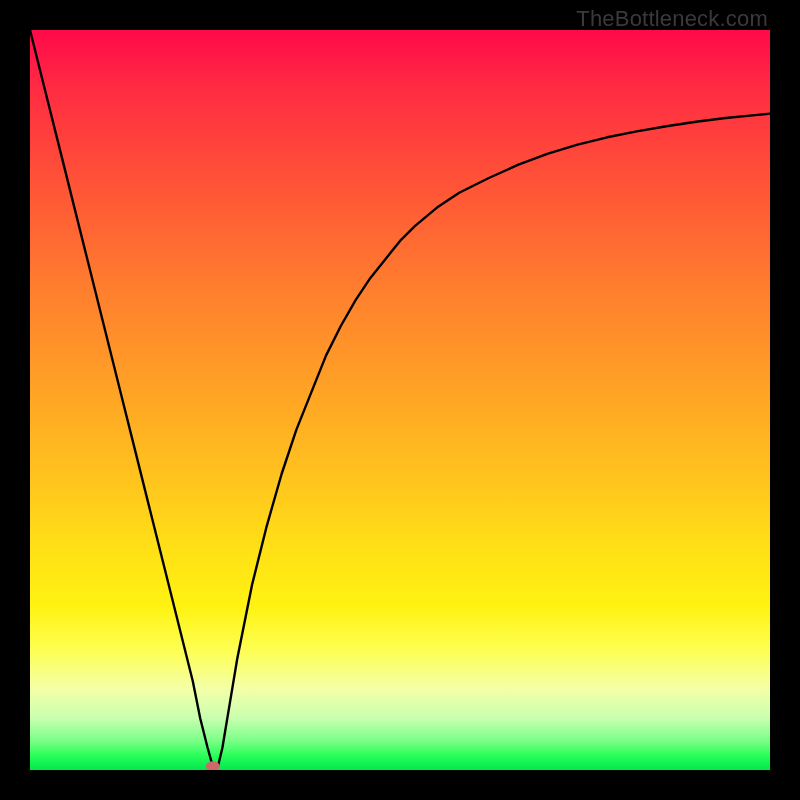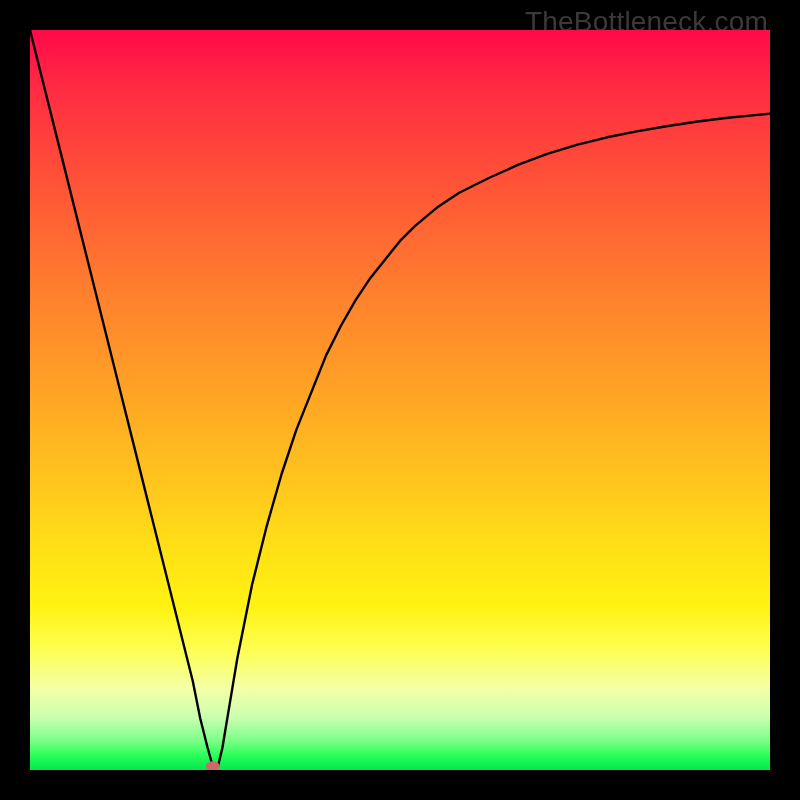--- a/index.html
+++ b/index.html
@@ -55,21 +55,21 @@
     left: 0;
     top: 0;
     width: 100%;
     height: 100%;
   }
   .watermark {
     position: absolute;
     top: 6px;
     right: 32px;
     color: #3a3a3a;
-    font-size: 28px;
+    font-size: 22px;
     font-weight: 500;
     letter-spacing: 0.2px;
   }
 </style>
 </head>
 <body>
 
 <div class="frame">
   <div class="watermark">TheBottleneck.com</div>
 

